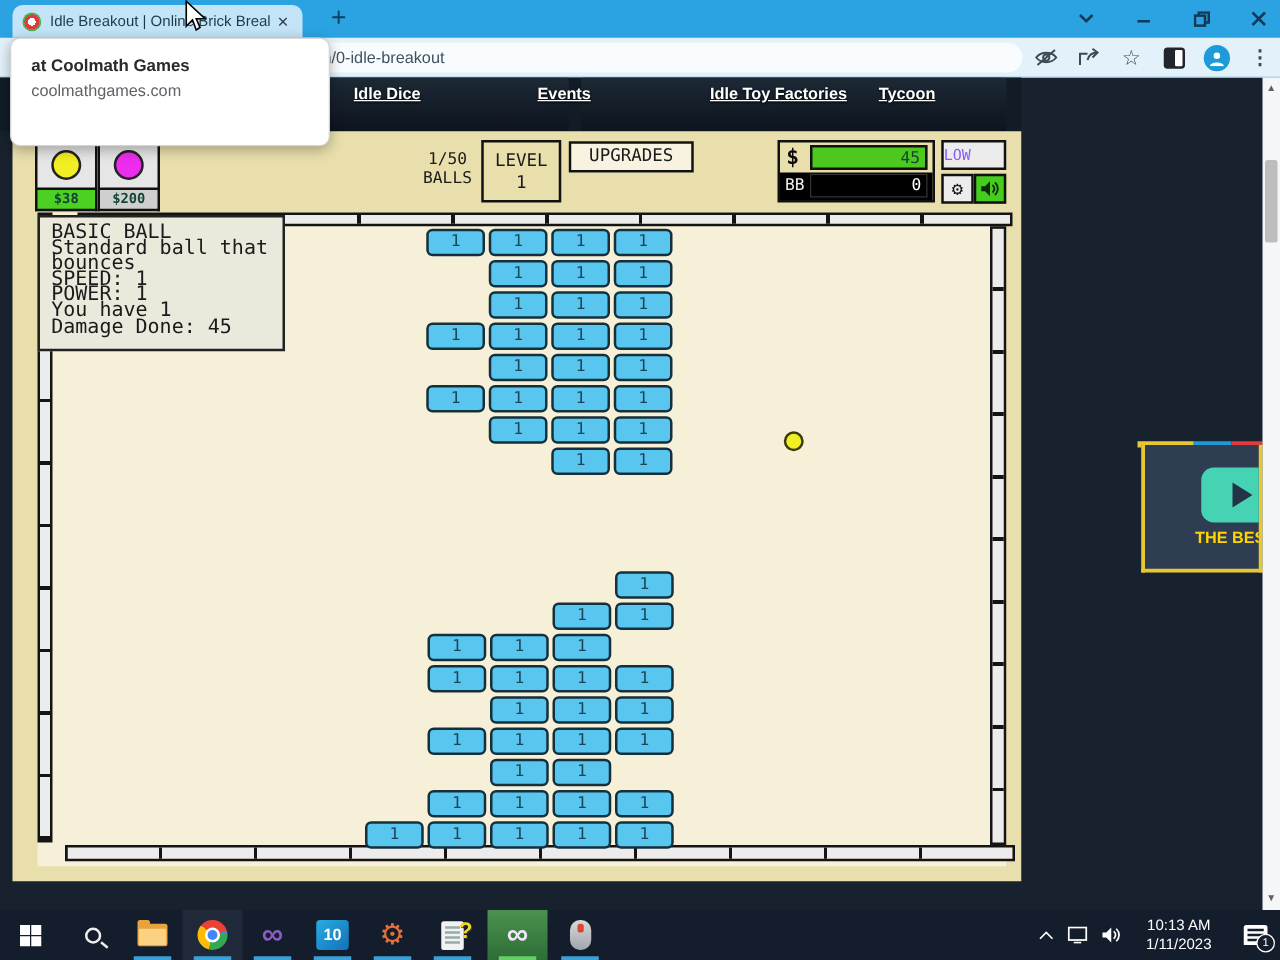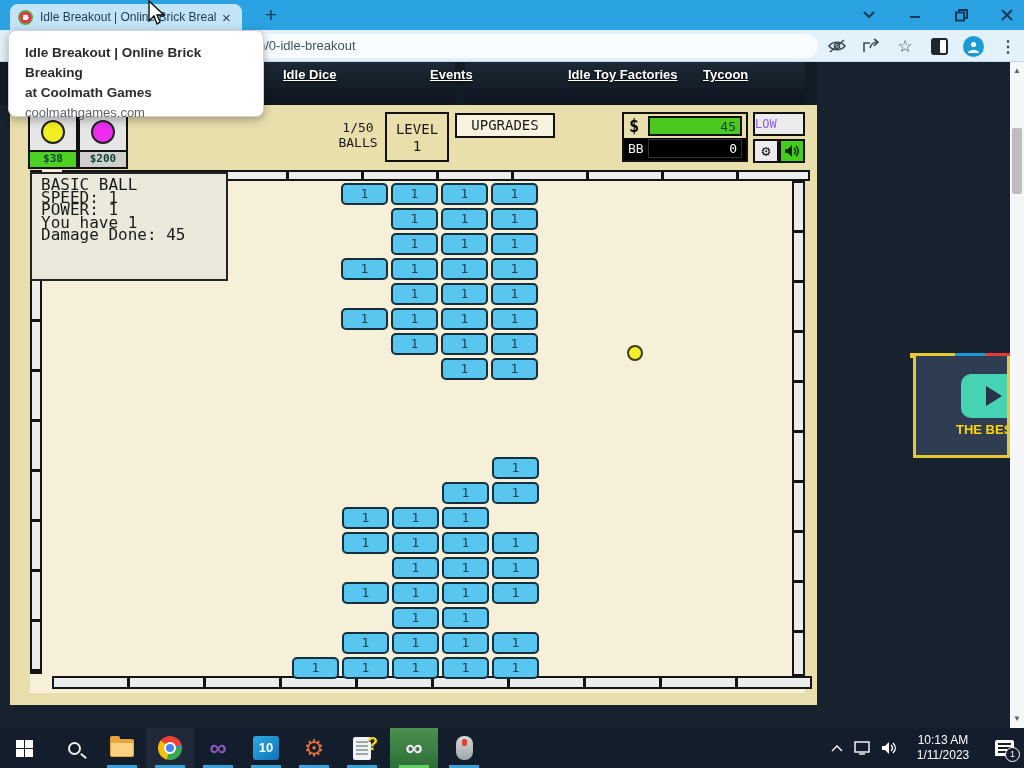--- a/index.html
+++ b/index.html
@@ -333,20 +333,21 @@
       <div class="brick" style="left: 292px; top: 657px; background: rgb(88, 198, 238);">1</div>
       <div class="brick" style="left: 342px; top: 657px; background: rgb(88, 198, 238);">1</div>
       <div class="brick" style="left: 392px; top: 657px; background: rgb(88, 198, 238);">1</div>
       <div class="brick" style="left: 442px; top: 657px; background: rgb(88, 198, 238);">1</div>
       <div class="brick" style="left: 492px; top: 657px; background: rgb(88, 198, 238);">1</div>
     </div>
   <div class="game-ball" style="background: rgb(242, 238, 36); left: 627px; top: 345px;"></div>
 
   <div class="infobox">
     <div>BASIC BALL</div>
+    <div>Standard ball that bounces</div>
     <div>SPEED: 1</div>
     <div>POWER: 1</div>
     <div>You have 1</div>
     <div>Damage Done: 45</div>
   </div>
 
   <div class="ad-topbar">
       <span class="seg1"></span>
       <span class="seg2"></span>
       <span class="seg3"></span>
@@ -356,21 +357,20 @@
     <div class="ad-text">THE BES</div>
   </div>
 
   <div class="scrollbar">
     <div class="sb-arrow" style="top:2px;">▲</div>
     <div class="sb-thumb"></div>
     <div class="sb-arrow" style="bottom:2px;">▼</div>
   </div>
 
   <div class="tooltip">
-    <div class="tl">Idle Breakout | Online Brick Breaking</div>
     <div class="tl">at Coolmath Games</div>
     <div class="td">coolmathgames.com</div>
   </div>
 
   <div class="taskbar">
     <div class="tb-cell" style="left:0;">
         <span class="win-grid">
           <div></div>
           <div></div>
           <div></div>

